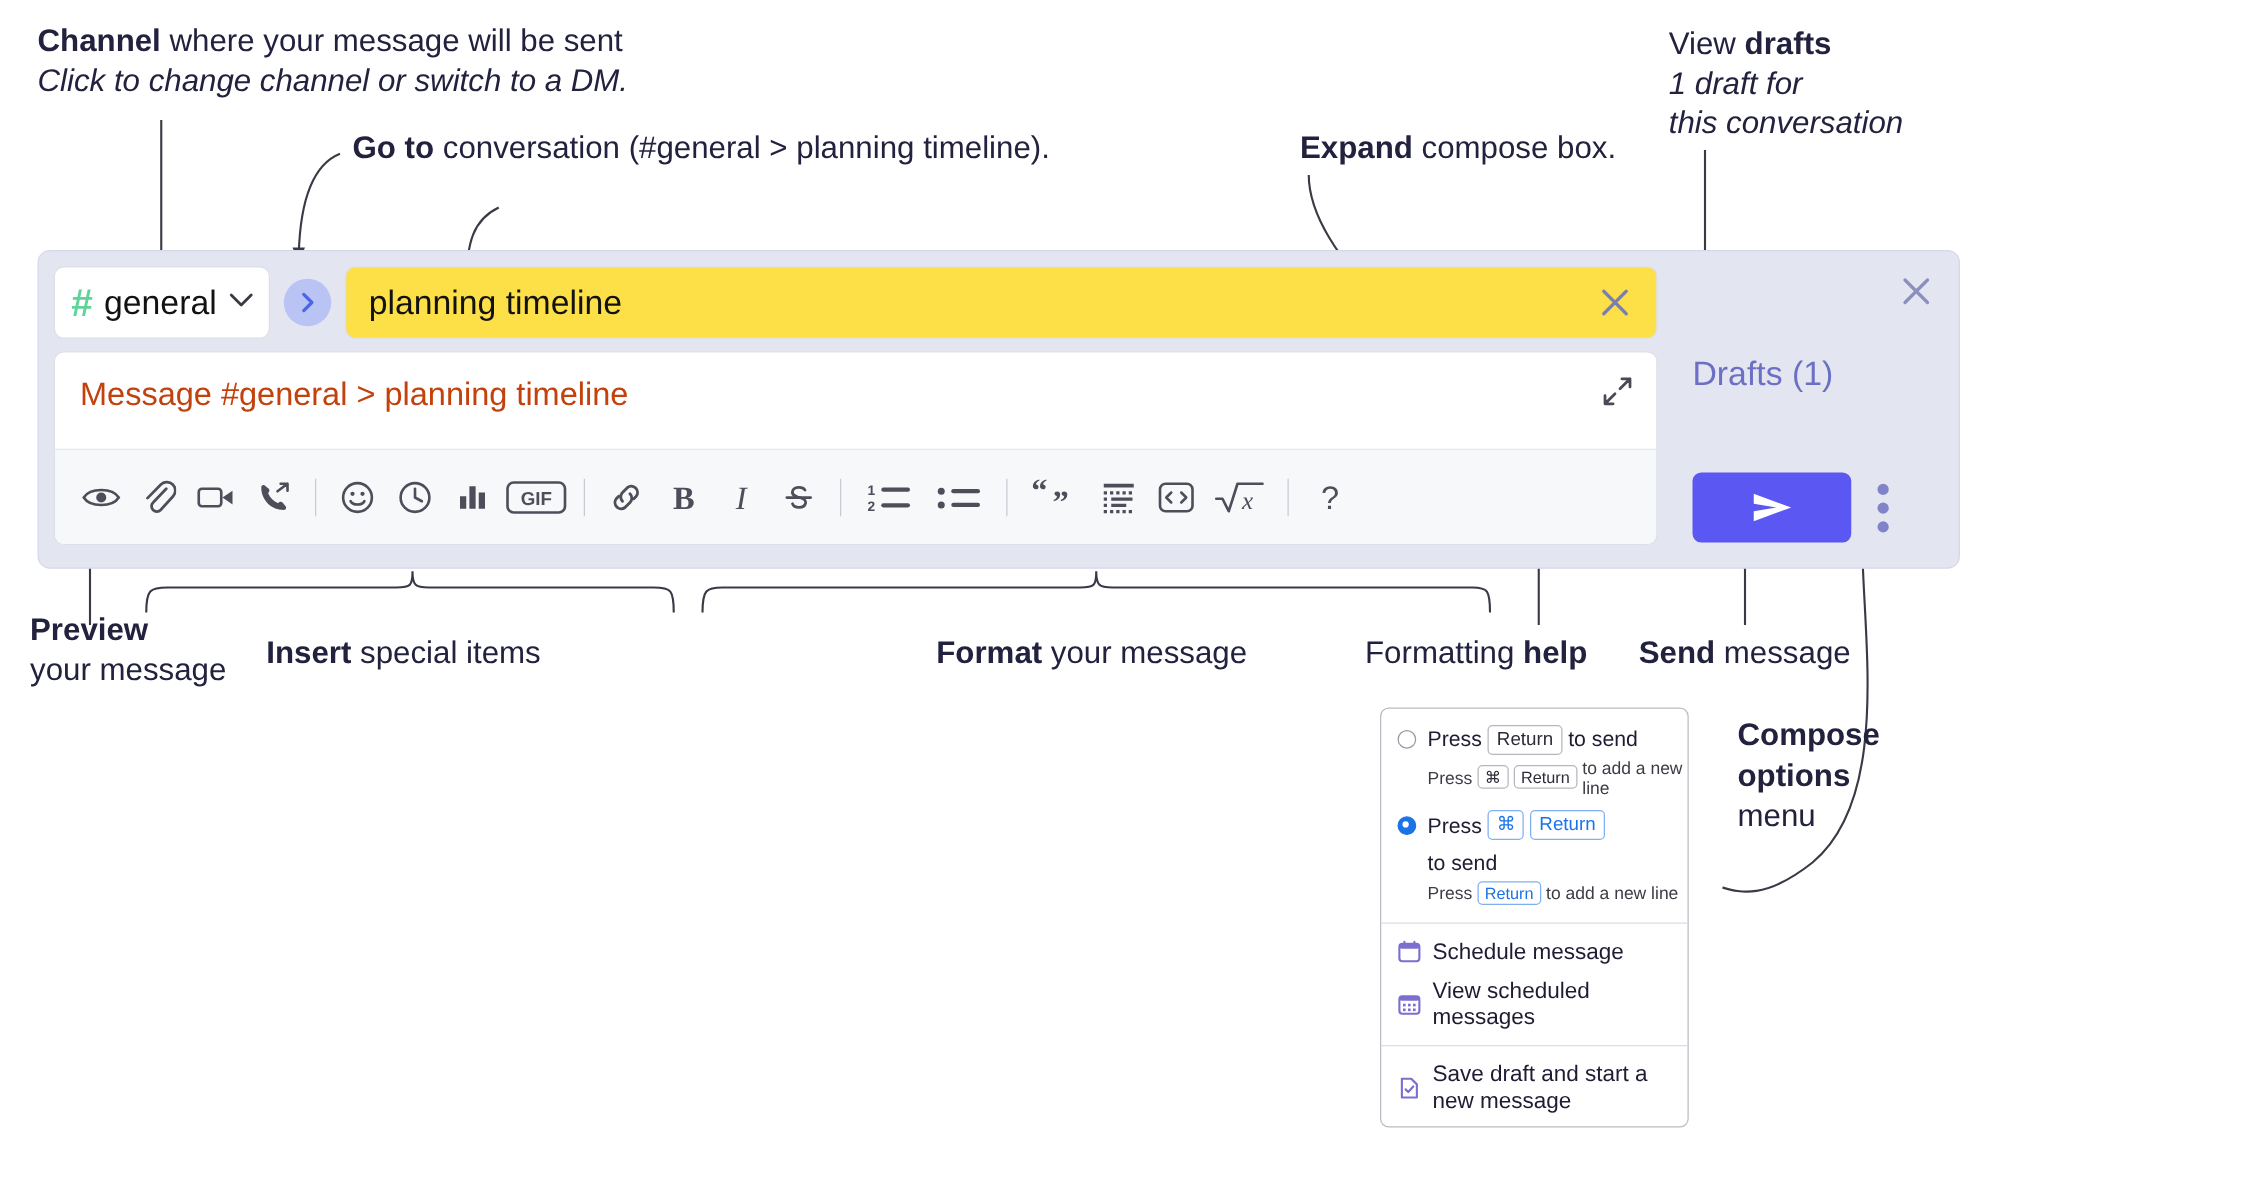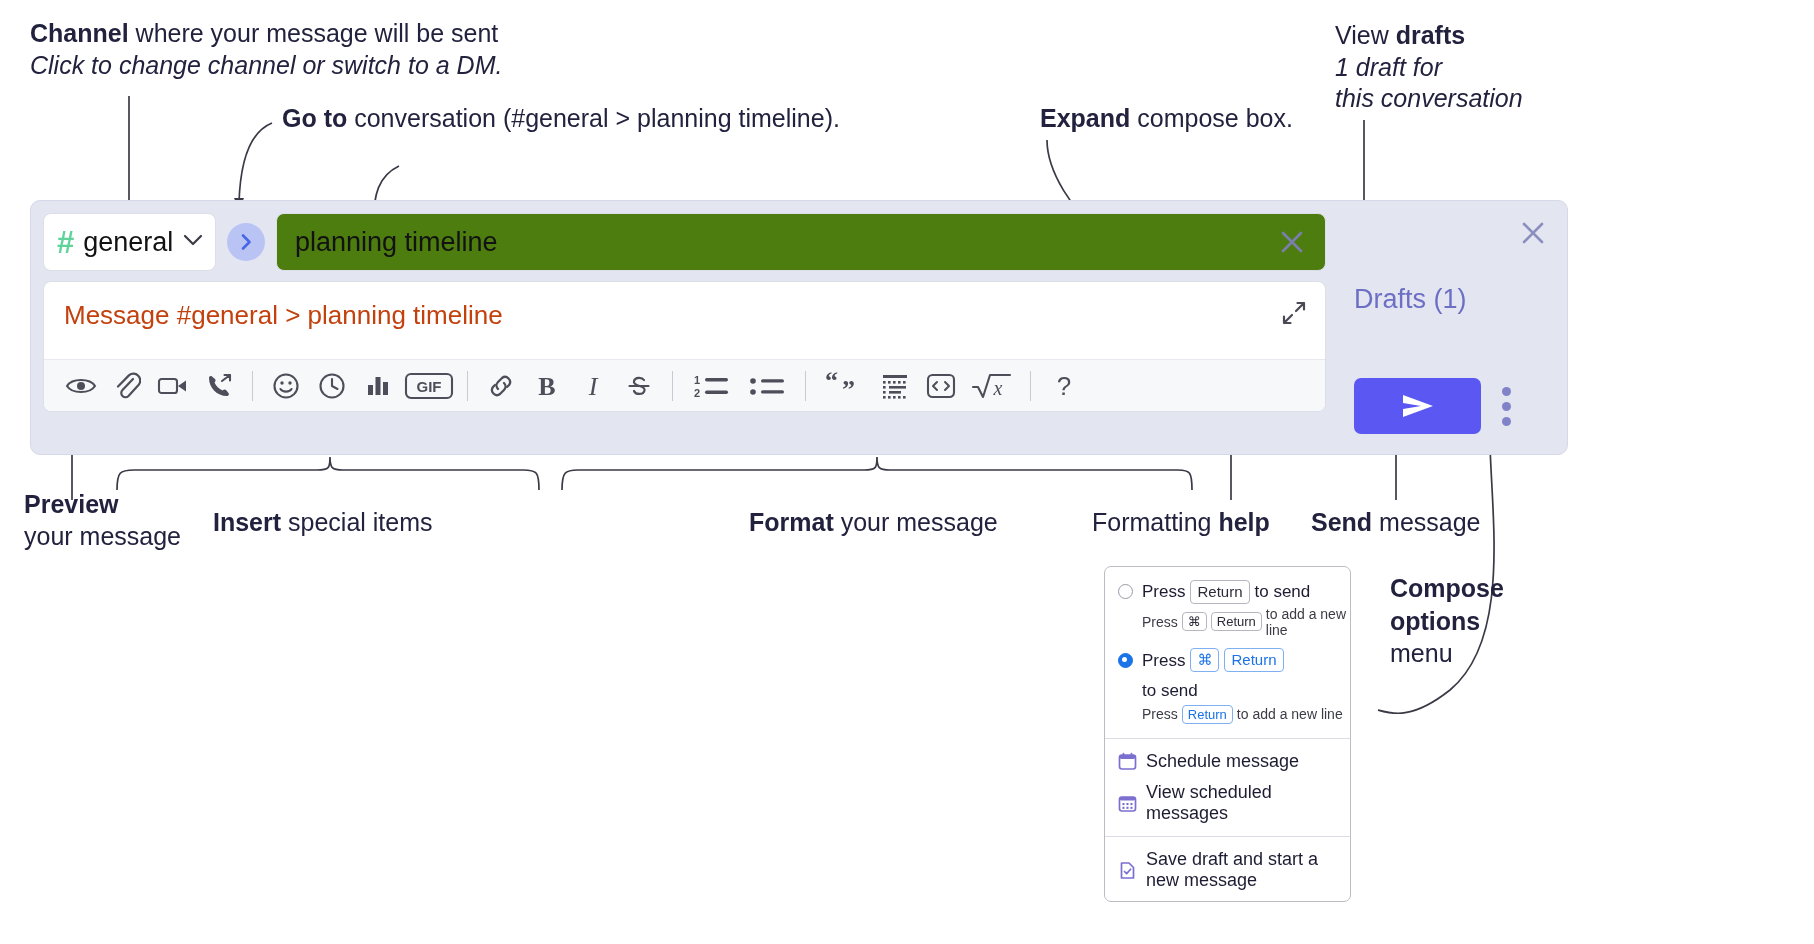--- a/index.html
+++ b/index.html
@@ -48,37 +48,37 @@
   }
   .hash{color:#5fd39a;font-size:31px;font-weight:700;line-height:1;}
   .chan-name{font-size:27px;color:#121212;}
   .chev{margin-left:auto;color:#3b3b44;}
   .go-btn{
     width:38px;height:38px;border-radius:50%;background:#b9c4f5;
     display:flex;align-items:center;justify-content:center;margin:0 11px;
     cursor:pointer;flex:0 0 auto;
   }
   .topic-box{
-    flex:1;height:58px;background:#4d7c0f;border:1px solid #dddfe8;border-radius:8px;
+    flex:1;height:58px;background:#fde047;border:1px solid #dddfe8;border-radius:8px;
     display:flex;align-items:center;padding:0 16px 0 18px;box-sizing:border-box;justify-content:center;
   }
   .topic-val{font-size:27px;color:#121212;flex:1;}
   .x-btn{cursor:pointer;display:flex;align-items:center;}
 
   .msg-card{
     margin-top:10px;background:#ffffff;border:1px solid #dddfe8;border-radius:8px;
     overflow:hidden;
   }
   .msg-input{height:77px;display:flex;align-items:flex-start;padding:18px 20px 0 20px;
     box-sizing:border-box;position:relative;}
   .msg-ph{font-size:26px;color:#c2410c;}
   .expand-btn{position:absolute;right:16px;top:16px;cursor:pointer;}
 
   .toolbar{
-    height:52px;background:#f7f8fa;border-top:1px solid #e8e9ef;
+    height:76px;background:#f7f8fa;border-top:1px solid #e8e9ef;
     display:flex;align-items:center;padding:0 14px;box-sizing:border-box;gap:0;
   }
   .tb{width:46px;height:46px;display:flex;align-items:center;justify-content:center;
       cursor:pointer;color:#5d5d69;flex:0 0 auto;}
   .tb.wide{width:56px;}
   .sep{width:1px;height:30px;background:#c9cad4;margin:0 10px;flex:0 0 auto;}
 
   .compose-right{position:absolute;right:0;top:0;width:243px;height:100%;}
   .close-x{position:absolute;right:16px;top:14px;cursor:pointer;}
   .drafts-link{position:absolute;left:30px;top:83px;font-size:27px;color:#6d6fc4;cursor:pointer;}

